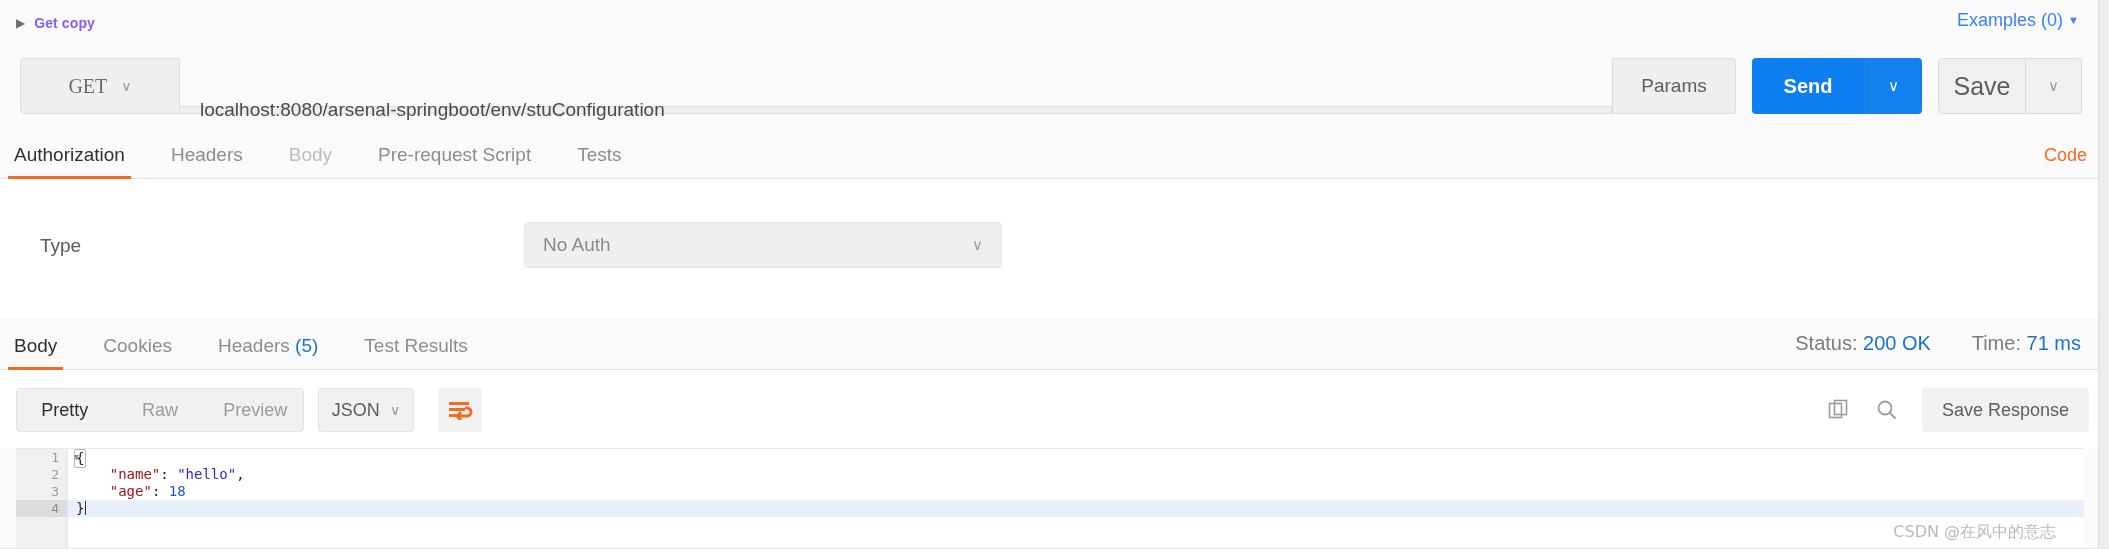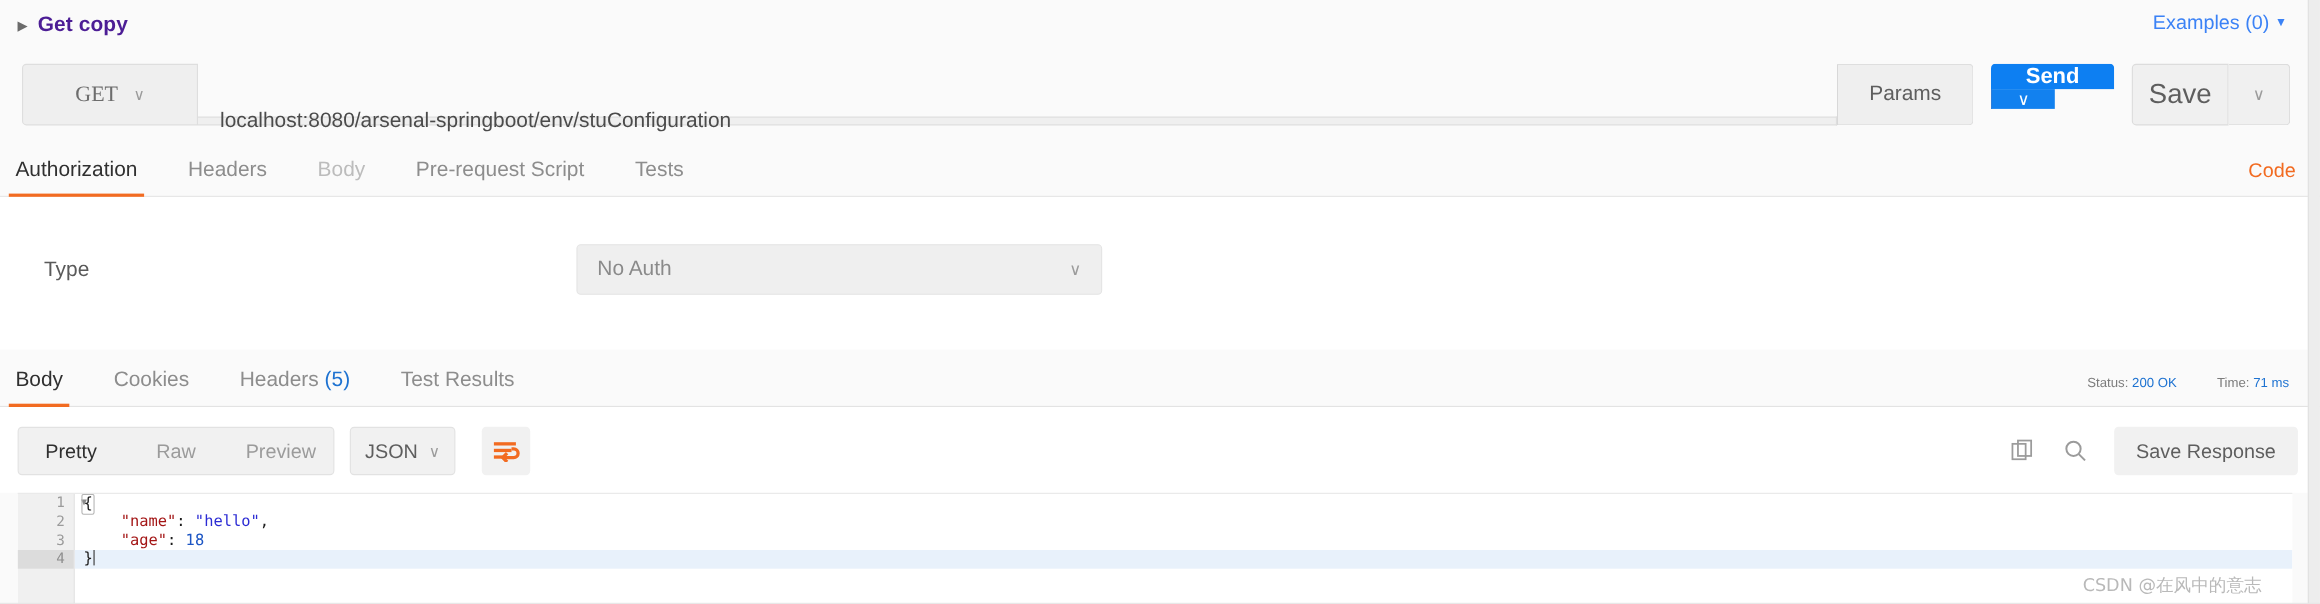--- a/index.html
+++ b/index.html
@@ -13,21 +13,21 @@
 
   
   .reqhead {
     position:absolute; left:0; top:0; width:2109px; height:45px;
     display:flex; align-items:center; background:#fafafa;
   }
   .reqhead .caret {
     margin-left:16px; margin-right:9px; font-size:12px; color:#6b6b6b; line-height:1;
   }
   .reqhead .title {
-    font-size:19px; color:#4c1d95; font-weight:bold; letter-spacing:0.1px;
+    font-size:14px; color:#8b5cf6; font-weight:bold; letter-spacing:0.1px;
   }
   .examples {
     position:absolute; right:30px; top:10px;
     font-size:18px; color:#3b82f6; white-space:nowrap;
   }
   .examples .dncaret { font-size:11px; margin-left:5px; position:relative; top:-2px;}
 
   
   .urlrow {
     position:absolute; left:20px; top:58px; height:56px; width:2062px;
@@ -44,21 +44,21 @@
     flex:1; border:1px solid #dedede; border-left:none; background:#efefef;
     display:flex; align-items:center; padding-left:20px;margin-top:48px;
   }
   .urlbox .u { font-size:19px; color:#4b4b4b; }
   .paramsbtn {
     width:124px; border:1px solid #dedede; border-left:1px solid #d8d8d8;
     background:#efefef; border-radius:0 4px 4px 0;
     display:flex; align-items:center; justify-content:center;
     font-size:19px; color:#5e5e5e;
   }
-  .sendgrp { display:flex; margin-left:16px; border-radius:4px; overflow:hidden;flex-direction:column; }
+  .sendgrp { display:flex; margin-left:16px; border-radius:4px; overflow:hidden; }
   .sendbtn {
     width:112px; background:#0d7ff2; color:#fff; font-size:20px; font-weight:bold;
     display:flex; align-items:center; justify-content:center;
   }
   .sendcar {
     width:58px; background:#1281ef; color:#fff; font-size:15px;
     display:flex; align-items:center; justify-content:center;
     border-left:1px solid #2b7fdd;
   }
   .savegrp { display:flex; margin-left:16px; }
@@ -103,21 +103,21 @@
   .authsel .v { font-size:19px; color:#8a8a8a; }
   .authsel .chev { font-size:15px; color:#9b9b9b; }
 
   
   .resptabs {
     position:absolute; left:0; top:318px; width:2109px; height:52px;
     background:#fafafa; border-bottom:1px solid #e3e3e3;
     display:flex; align-items:flex-end;
   }
   .statusinfo {
-    position:absolute; right:28px; bottom:14px; font-size:12px; color:#7c7c7c; white-space:nowrap;
+    position:absolute; right:28px; bottom:14px; font-size:20px; color:#7c7c7c; white-space:nowrap;
   }
   .statusinfo .k { color:#7c7c7c; }
   .statusinfo .v { color:#1d72d1; }
   .statusinfo .gap { display:inline-block; width:30px; }
 
   
   .bodybar { position:absolute; left:0; top:370px; width:2109px; height:78px; background:#fff; }
   .seg {
     position:absolute; left:16px; top:388px; height:44px; width:288px;
     background:#f1f1f1; border:1px solid #e2e2e2; border-radius:4px;

